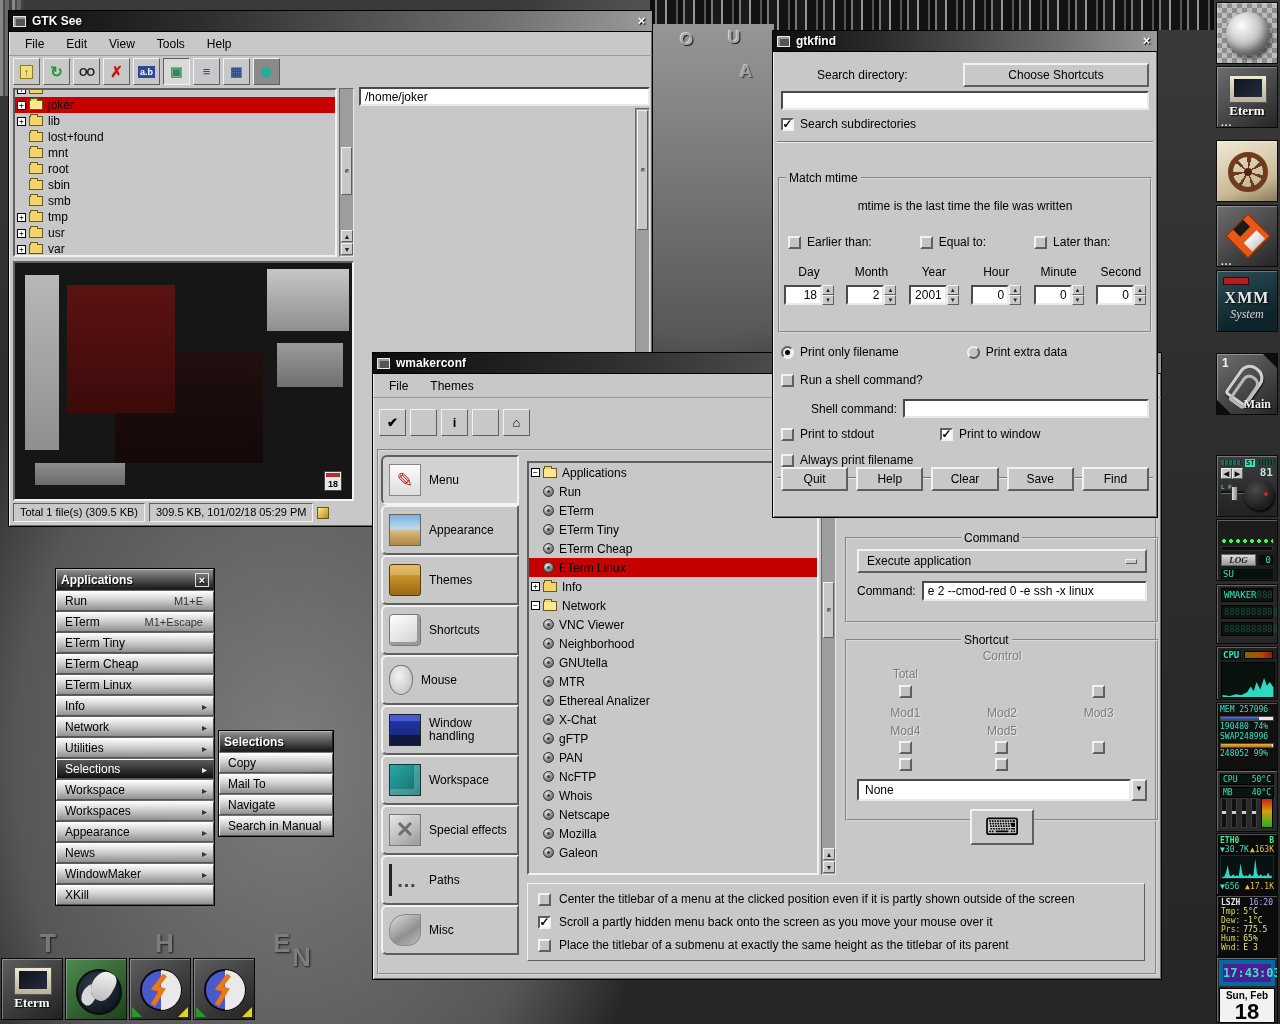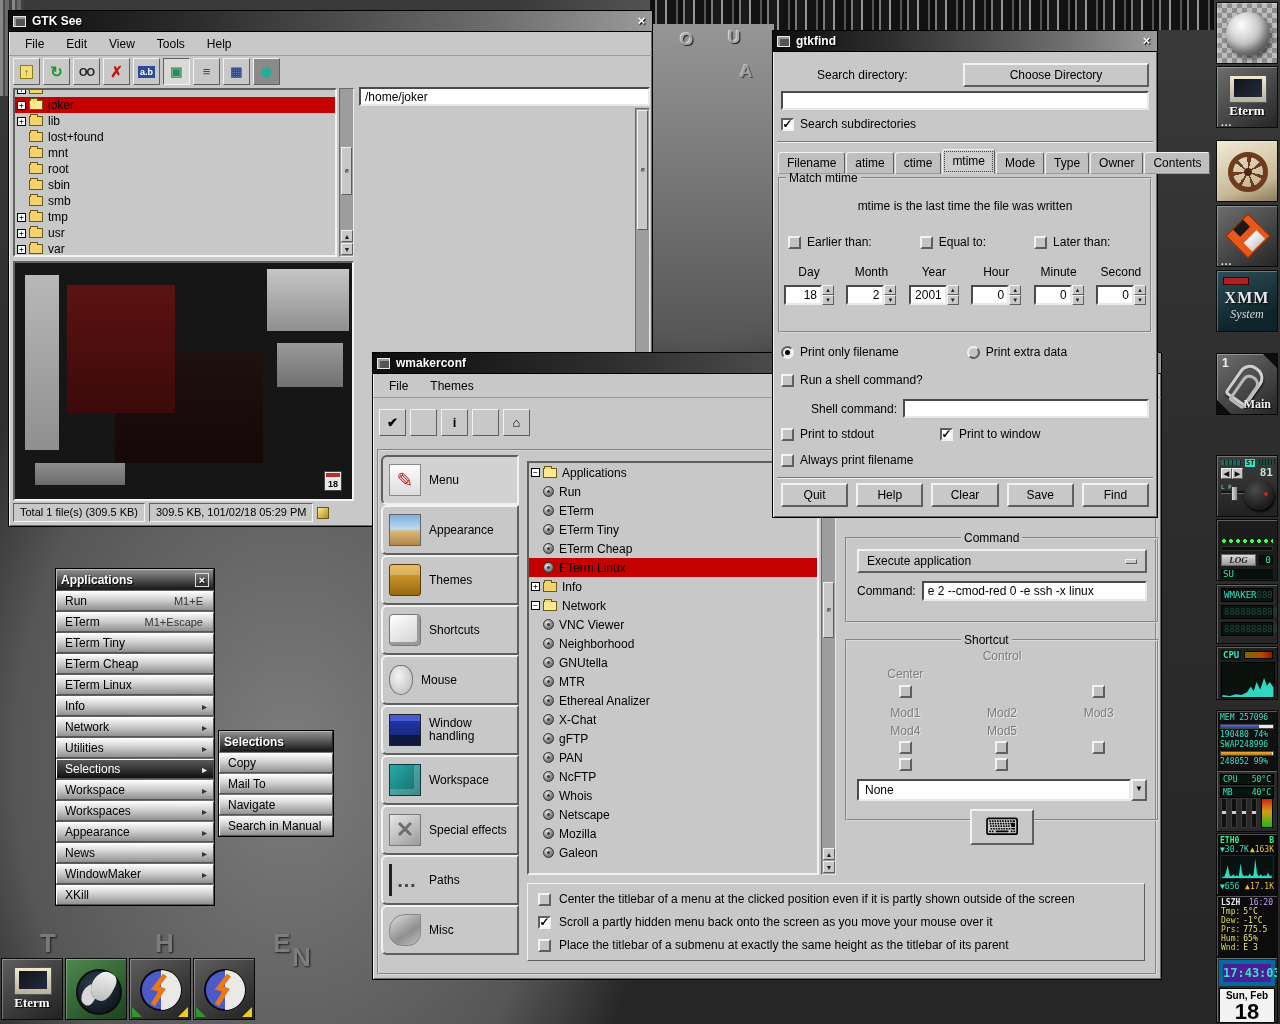--- a/index.html
+++ b/index.html
@@ -141,21 +141,21 @@
   .dcol { display:flex; flex-direction:column; align-items:center; gap:6px; }
   .spin { display:flex; align-items:stretch; }
   .sval { font-style:normal; width:38px; text-align:right; padding:1px 3px; font-size:12px;
     background:#fff; border:2px solid; border-color:#4a4a4a #e9e9e9 #e9e9e9 #4a4a4a; }
   .sarrows { width:12px; display:flex; flex-direction:column; font-style:normal; }
   .sarrows::before, .sarrows::after { flex:1; font-size:6px; line-height:8px; text-align:center;
     background:#c8c8c8; border:1px solid; border-color:#f2f2f2 #5f5f5f #5f5f5f #f2f2f2; color:#222; }
   .sarrows::before { content:"▲"; } .sarrows::after { content:"▼"; }
   .hsep { position:absolute; left:4px; right:4px; height:2px; border-top:1px solid #777;
     border-bottom:1px solid #eee; }
-  #gf-buttons { position:absolute; left:8px; right:8px; bottom:10px; display:flex; gap:8px; }
+  #gf-buttons { position:absolute; left:8px; right:8px; bottom:26px; display:flex; gap:8px; }
   #gf-buttons button { flex:1; }
 
   
   #wmakerconf { left:372px; top:352px; width:790px; height:628px; z-index:2; }
   #wm-toolbar { display:flex; gap:4px; padding:4px 6px; height:48px; align-items:center; }
   #wm-content { position:absolute; left:4px; top:96px; right:4px; bottom:4px;
      border:2px groove #d9d9d9; }
   .sbtn2 { position:relative; width:138px; height:50px; display:flex; align-items:center; gap:8px;
      padding:0 6px; background:#c8c8c8; border:2px solid; border-color:#f2f2f2 #5f5f5f #5f5f5f #f2f2f2;
      border-radius:6px 0 0 6px; margin-bottom:0; }
@@ -295,21 +295,21 @@
      padding:1px 2px; display:flex; justify-content:space-between; }
   .tile-lcd { background:#262626; padding:3px 4px; display:flex; flex-direction:column; gap:3px; }
   .lcdrow { background:#0a140e; border:1px solid #000; font:9px "DejaVu Sans Mono",monospace; padding:1px 2px;
      color:#1d4a3c; white-space:nowrap; }
   .lcdrow .bright { color:#35e2c2; }
   .tile-cpu { background:#202020; padding:3px 4px; height:54px; }
   .cpu-head { display:flex; gap:3px; align-items:center; }
   .cpu-head b { font:bold 9px "DejaVu Sans Mono",monospace; color:#35e2c2; background:#0a140e; padding:0 2px; }
   .cpu-bar { flex:1; height:8px; background:linear-gradient(90deg,#7a6a00,#b84a00 60%,#981800); border:1px solid #000; }
   .cpu-graph { margin-top:2px; background:#0a120e; border:1px solid #000; }
-  .tile-mem { background:#101010; padding:2px 3px; height:68px; font:8px "DejaVu Sans Mono",monospace;margin-top:8px; }
+  .tile-mem { background:#101010; padding:2px 3px; height:68px; font:8px "DejaVu Sans Mono",monospace; }
   .memrow { display:flex; justify-content:space-between; color:#35e2c2; line-height:10px; }
   .membar { height:5px; background:#e8e8e8; border:1px solid #444; margin:1px 0; position:relative; }
   .membar::after { content:""; position:absolute; left:0; top:0; bottom:0; width:74%;
      background:linear-gradient(#5a6ae8,#2838b8); }
   .membar.m99::after { width:99%; background:linear-gradient(#e8b040,#b87818); }
   .tile-temp { background:#2a2a2a; padding:3px; }
   .temprow { display:flex; justify-content:space-between; background:#0a140e; border:1px solid #000;
      font:8px "DejaVu Sans Mono",monospace; color:#35e2c2; padding:0 2px; margin-bottom:2px; }
   .tsliders { position:absolute; left:4px; bottom:3px; display:flex; gap:4px; }
   .tsl { width:6px; height:30px; background:#101010; border:1px solid #3a3a3a; position:relative; }
@@ -728,21 +728,21 @@
         <span class="entry" style="flex:1;padding:1px 4px;white-space:nowrap;overflow:hidden">e 2 --cmod-red 0 -e ssh -x linux</span>
       </div>
     </fieldset>
 
     <fieldset class="gframe wframe" style="top:182px;height:188px">
       <legend style="margin-left:114px">Shortcut</legend>
       <div class="modgrid" style="margin-top:2px">
         <span></span>
         <span class="gray">Control</span>
         <span></span>
-        <span class="gray">Center</span>
+        <span class="gray">Total</span>
         <span></span>
         <span></span>
           <span class="cb disabled"></span>
           <span></span>
           <span class="cb disabled"></span>
           <span></span>
       </div>
       <div class="modgrid" style="margin-top:4px">
           <div style="display:contents">
     <span class="gray">Mod1</span>
@@ -906,40 +906,30 @@
 </div>
 
 <div class="window" id="gtkfind">
   <div class="titlebar">
     <span class="miniwin"></span>
     <span>gtkfind</span>
     <span class="closeX">×</span>
   </div>
   <div class="gf-row" style="top:32px">
     <span style="margin-left:36px">Search directory:</span>
-    <button class="gbtn" style="margin-left:auto;width:186px">Choose Directory</button>
+    <button class="gbtn" style="margin-left:auto;width:186px">Choose Shortcuts</button>
   </div>
   <div class="gf-row" style="top:60px">
     <span class="entry" style="flex:1;height:19px"></span>
   </div>
   <div class="gf-row" style="top:86px">
     <span class="cb checked"></span>
     <span>Search subdirectories</span>
   </div>
   <div class="hsep" style="top:110px"></div>
-  <div class="tabs">
-      <div class="tab">Filename</div>
-      <div class="tab">atime</div>
-      <div class="tab">ctime</div>
-      <div class="tab active">mtime</div>
-      <div class="tab">Mode</div>
-      <div class="tab">Type</div>
-      <div class="tab">Owner</div>
-      <div class="tab">Contents</div>
-    </div>
   <fieldset class="gframe" style="left:5px;right:5px;top:140px;height:162px">
     <legend>Match mtime</legend>
     <div style="text-align:center;margin-top:14px">mtime is the last time the file was written</div>
     <div class="row" style="margin:22px 8px 0">
       <span class="cb"></span>
       <span>Earlier than:</span>
       <span class="cb" style="margin-left:42px"></span>
       <span>Equal to:</span>
       <span class="cb" style="margin-left:42px"></span>
       <span>Later than:</span>

